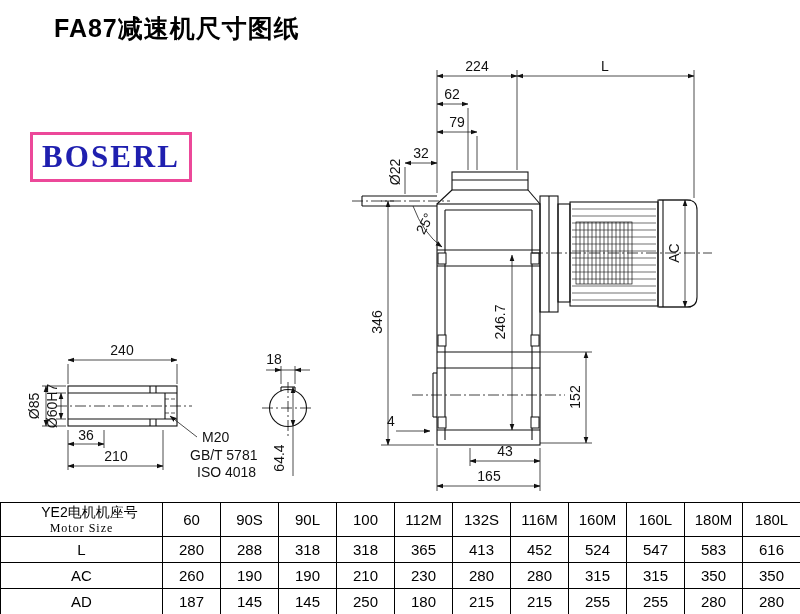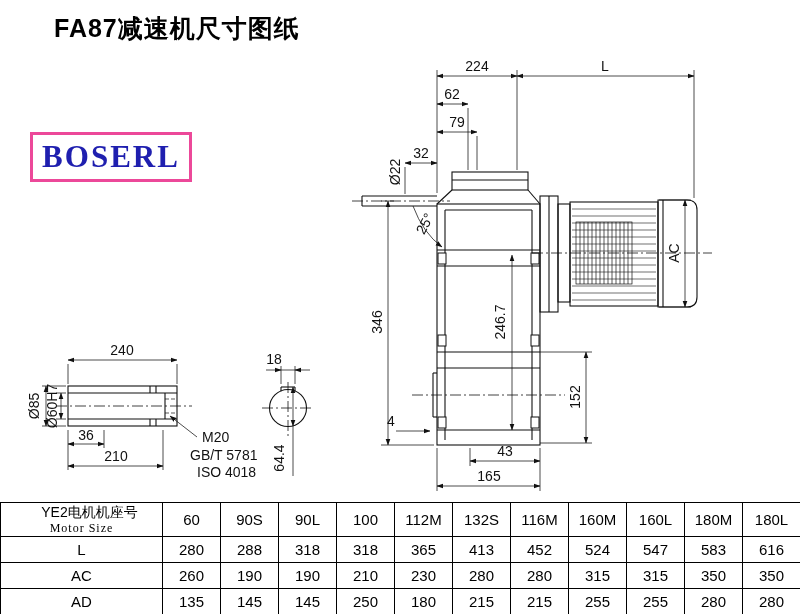--- a/index.html
+++ b/index.html
@@ -303,21 +303,21 @@
     <td>230</td>
     <td>280</td>
     <td>280</td>
     <td>315</td>
     <td>315</td>
     <td>350</td>
     <td>350</td>
   </tr>
   <tr class="data-row">
     <td>AD</td>
-    <td>135</td>
+    <td>187</td>
     <td>145</td>
     <td>145</td>
     <td>250</td>
     <td>180</td>
     <td>215</td>
     <td>215</td>
     <td>255</td>
     <td>255</td>
     <td>280</td>
     <td>280</td>

